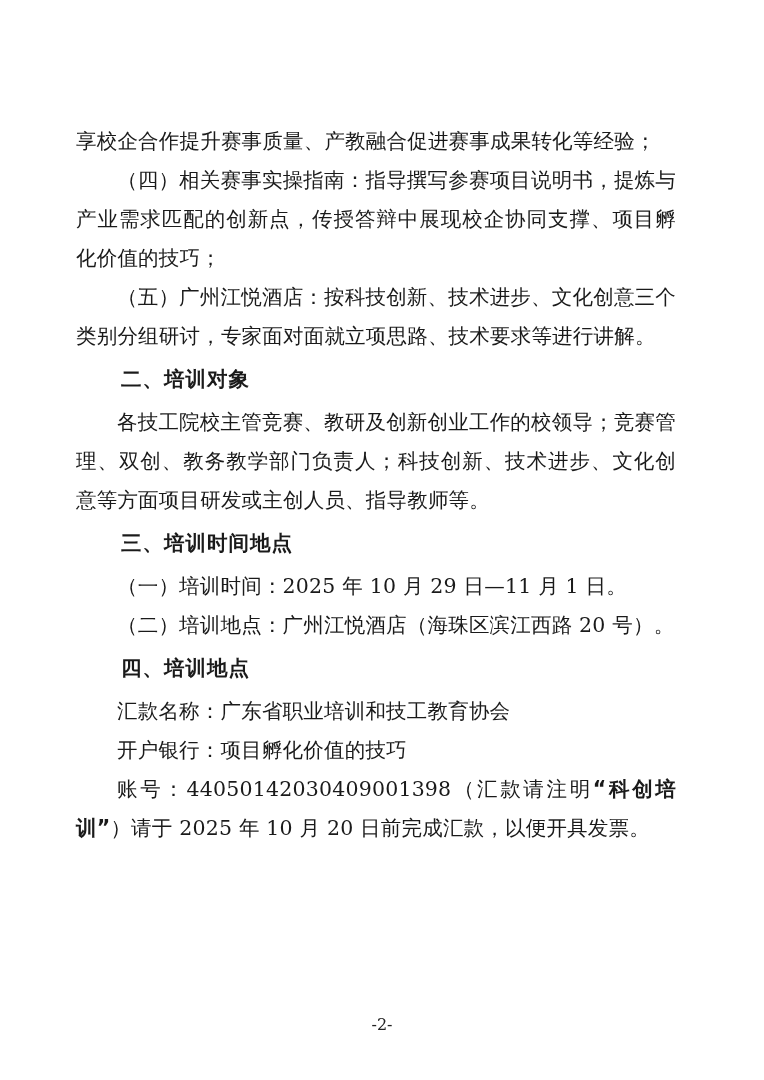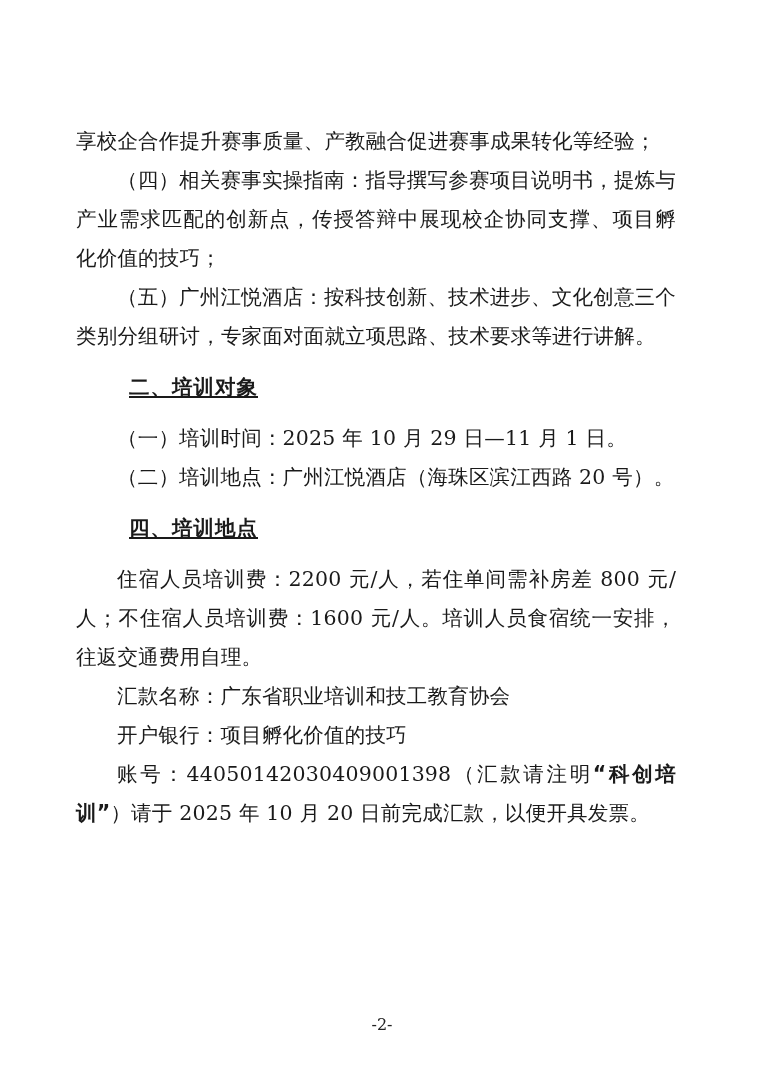--- a/index.html
+++ b/index.html
@@ -35,28 +35,27 @@
   .para {
     margin: 0;
     text-indent: 2em;
     font-size: 20.5px;
     line-height: 39px;
   }
   .para.cont {
     text-indent: 0;
   }
   .heading {
-    margin: 12px;
+    margin: 4px;
     text-indent: 2em;
     font-weight: bold;
     font-size: 20.5px;
     line-height: 39px;
     font-family: "DejaVu Sans", "Liberation Sans", sans-serif;
     letter-spacing: 1px;
-    text-decoration: underline;
   }
   .bold-inline {
     font-weight: bold;
     font-family: "DejaVu Sans", "Liberation Sans", sans-serif;
   }
   .page-footer {
     position: absolute;
     left: 0;
     right: 0;
     bottom: 46px;
@@ -73,29 +72,30 @@
   <div class="doc-body">
 
     <p class="para cont">享校企合作提升赛事质量、产教融合促进赛事成果转化等经验；</p>
 
     <p class="para">（四）相关赛事实操指南：指导撰写参赛项目说明书，提炼与产业需求匹配的创新点，传授答辩中展现校企协同支撑、项目孵化价值的技巧；</p>
 
     <p class="para">（五）广州江悦酒店：按科技创新、技术进步、文化创意三个类别分组研讨，专家面对面就立项思路、技术要求等进行讲解。</p>
 
     <p class="heading">二、培训对象</p>
 
+    <p class="para">各技工院校主管竞赛、教研及创新创业工作的校领导；竞赛管理、双创、教务教学部门负责人；科技创新、技术进步、文化创意等方面项目研发或主创人员、指导教师等。</p>
 
+    <p class="heading">三、培训时间地点</p>
 
     <p class="para">（一）培训时间：2025 年 10 月 29 日—11 月 1 日。</p>
 
     <p class="para">（二）培训地点：广州江悦酒店（海珠区滨江西路 20 号）。</p>
 
     <p class="heading">四、培训地点</p>
 
-    <p class="para">住宿人员培训费：2200 元/人，若住单间需补房差 800 元/人；不住宿人员培训费：1600 元/人。培训人员食宿统一安排，往返交通费用自理。</p>
 
     <p class="para">汇款名称：广东省职业培训和技工教育协会</p>
 
     <p class="para">开户银行：项目孵化价值的技巧</p>
 
     <p class="para"><span>账号：44050142030409001398（汇款请注明</span><span class="bold-inline">“科创培训”</span><span>）请于 2025 年 10 月 20 日前完成汇款，以便开具发票。</span></p>
 
   </div>
 </div>
 

